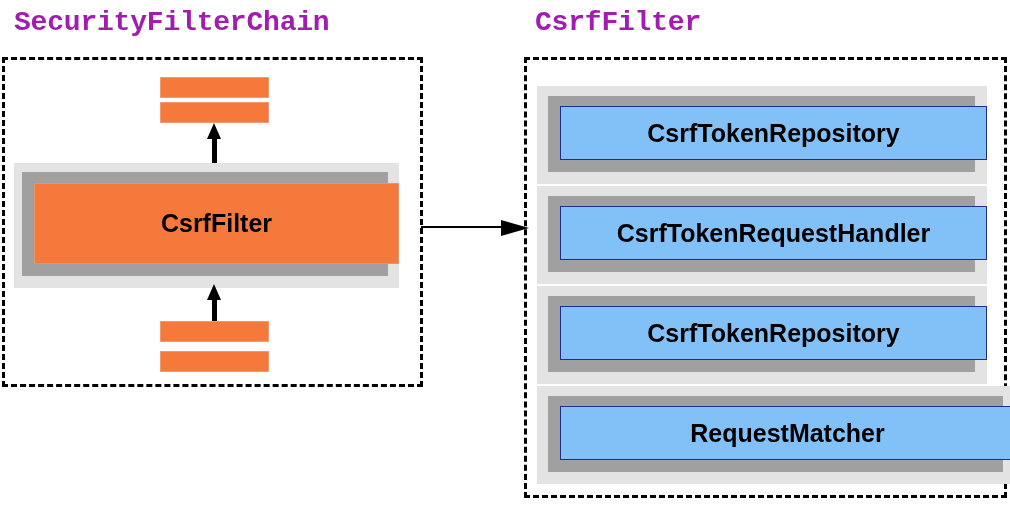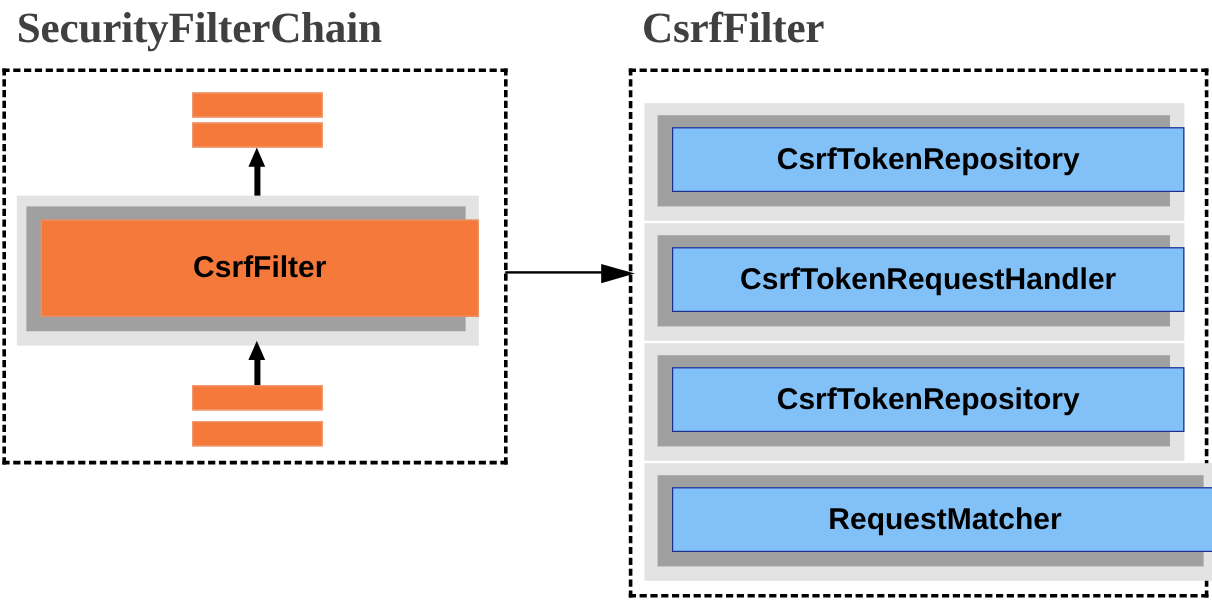--- a/index.html
+++ b/index.html
@@ -15,25 +15,25 @@
     position: relative;
     width: 1010px;
     height: 505px;
     background: #ffffff;
     overflow: hidden;
   }
 
   
   .panel-title {
     position: absolute;
-    font-family: Liberation Serif, serif;
+    font-family: Liberation Mono, monospace;
     font-weight: bold;
-    font-size: 36px;
+    font-size: 28px;
     line-height: 34px;
-    color: #404040;
+    color: #a21caf;
     white-space: nowrap;
     letter-spacing: -0.2px;
   }
   #title-left  { left: 14px;  top: 6px; }
   #title-right { left: 535px; top: 6px; }
 
   
   .dashed-panel {
     position: absolute;
     border: 3px dashed #000000;

